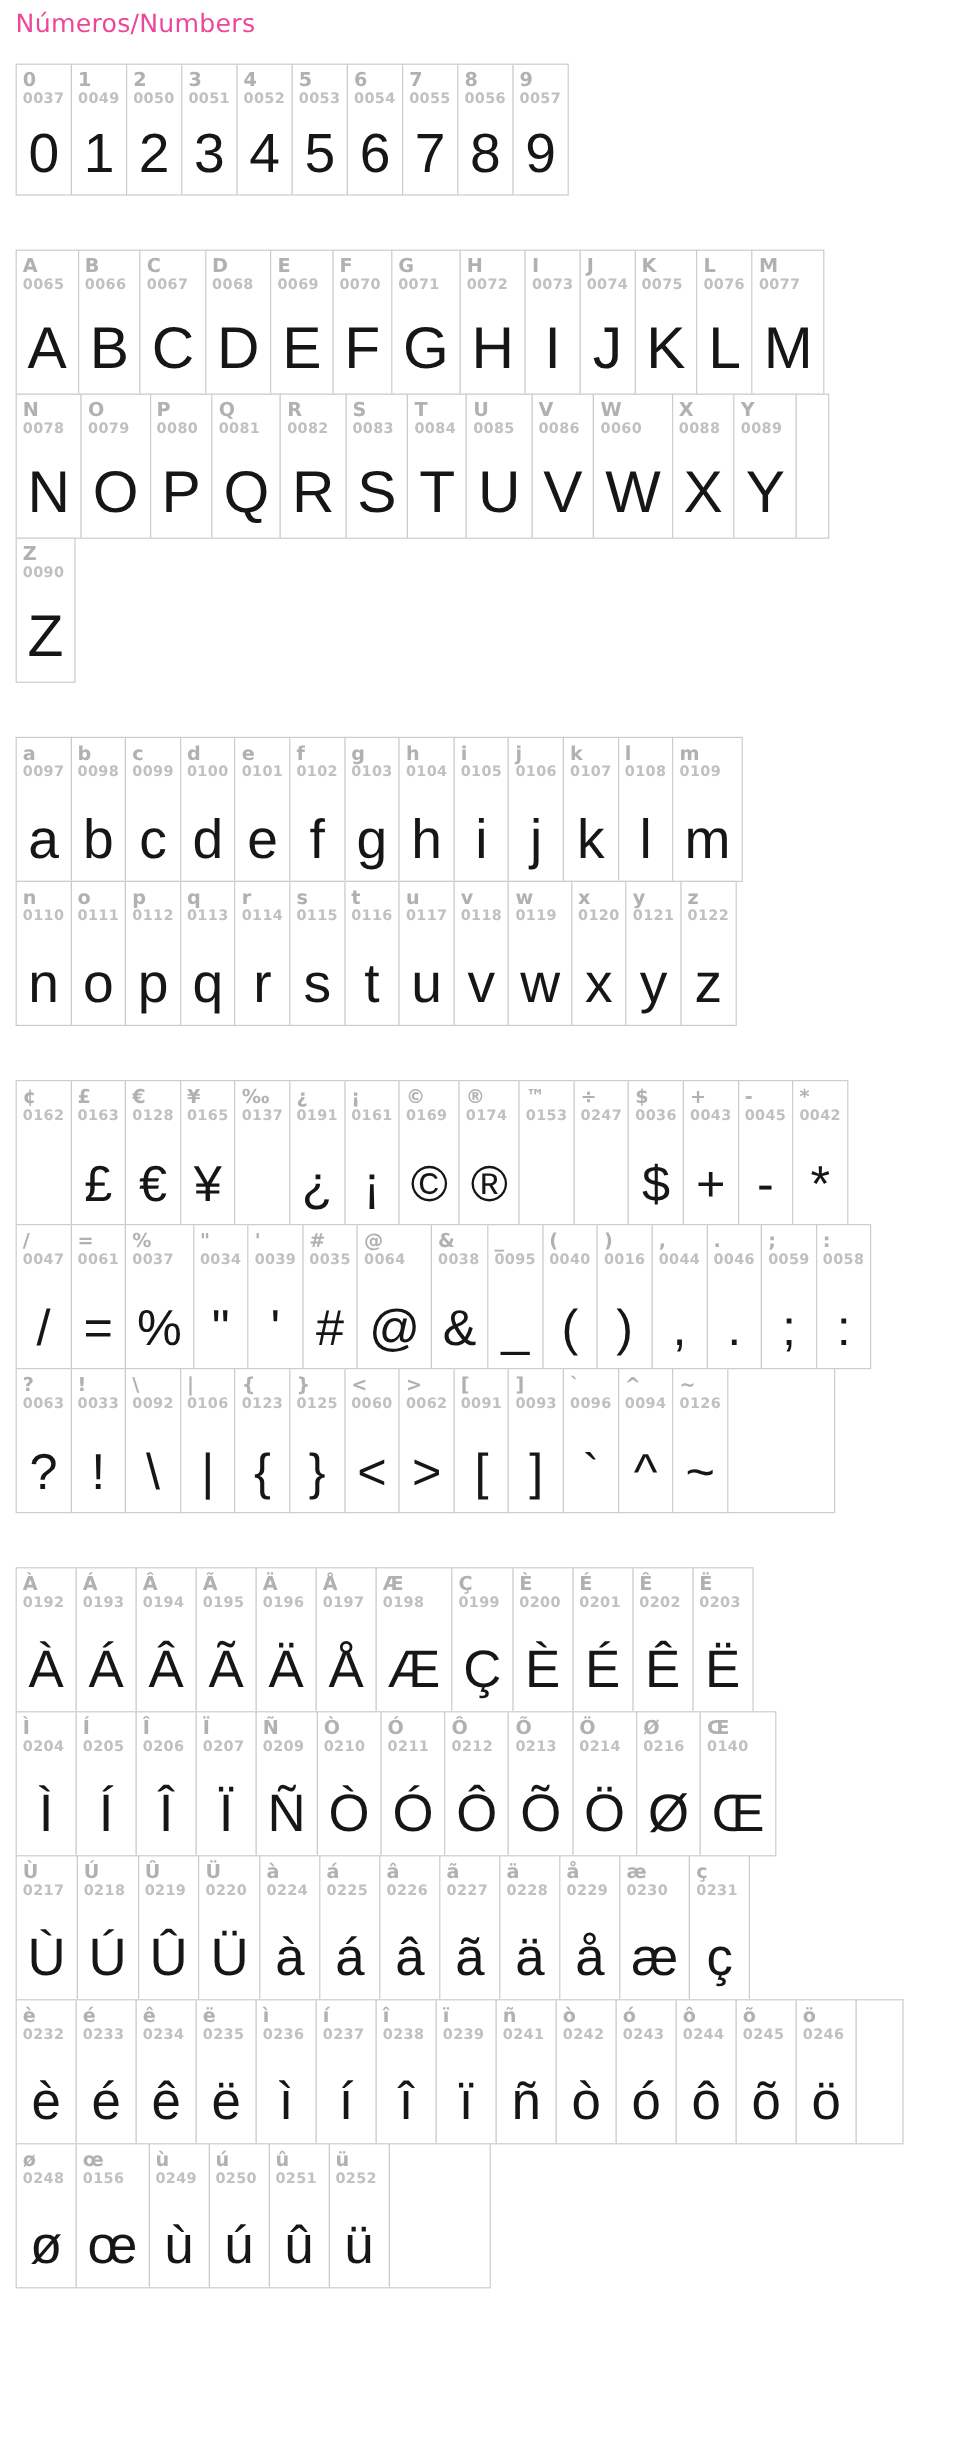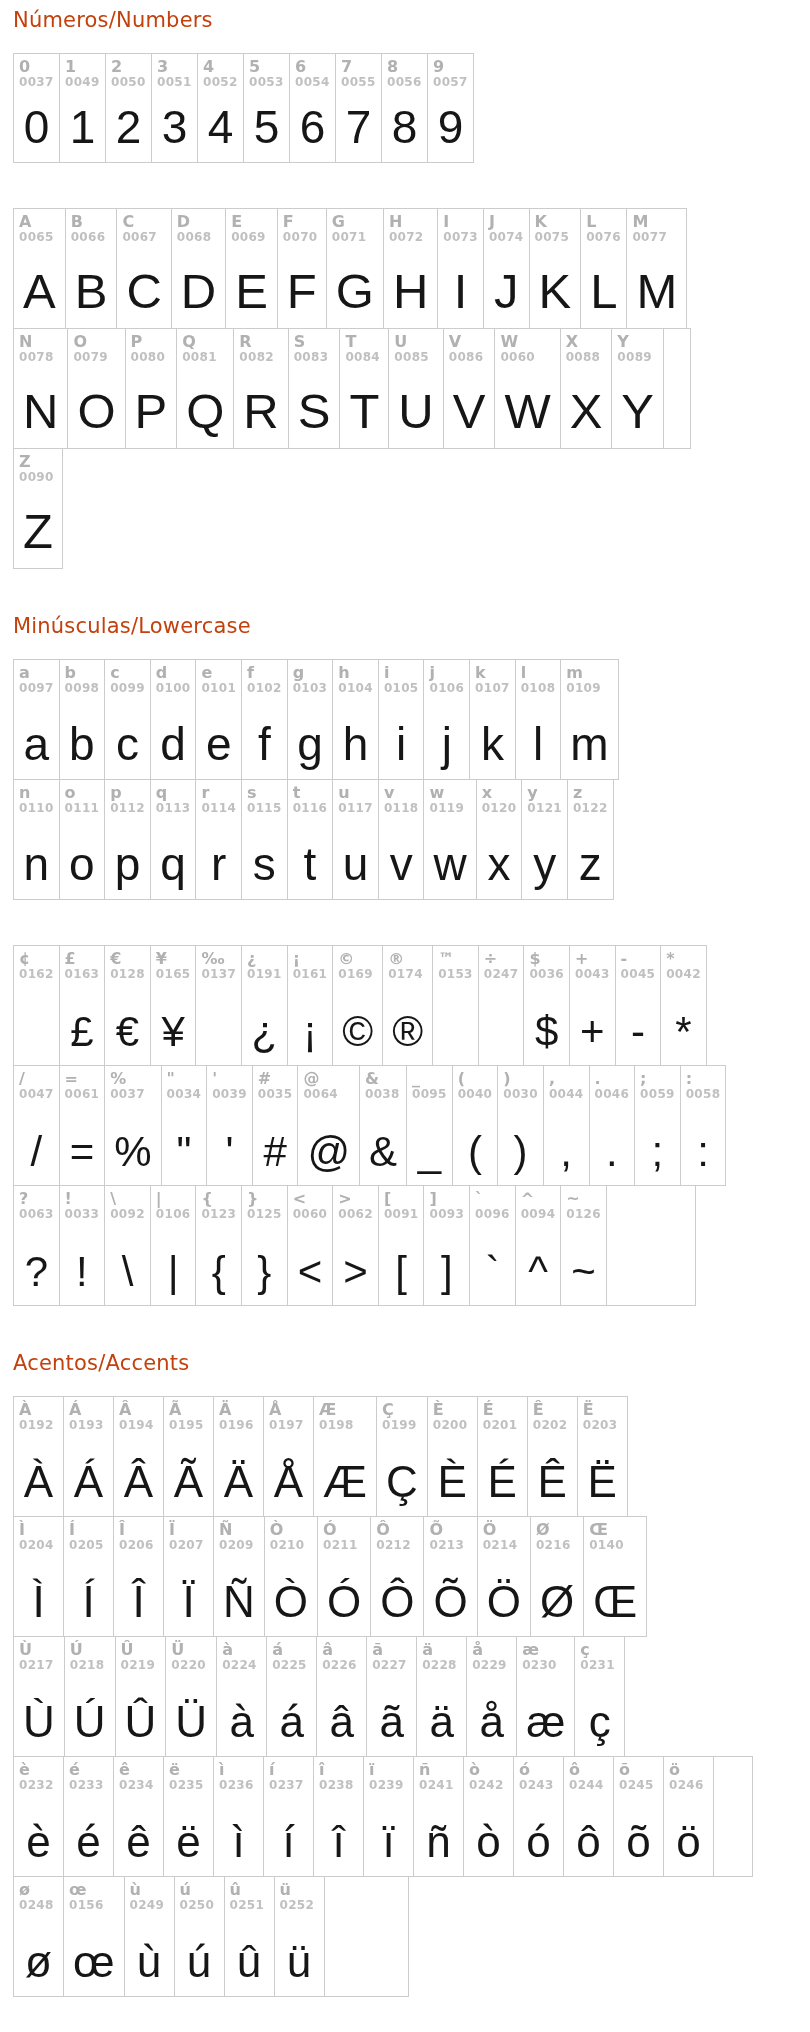--- a/index.html
+++ b/index.html
@@ -4,21 +4,21 @@
 <style>
   html,body{margin:0;padding:0;background:#ffffff;}
   body{
     width:810px;height:2032px;overflow:hidden;box-sizing:border-box;
     padding:8px 0 0 13px;
     font-family:"DejaVu Sans",sans-serif;
   }
   .glyph-section{margin:0 0 46px 0;}
   .glyph-section h2{
     font-family:"DejaVu Sans",sans-serif;
-    font-size:21px;font-weight:400;color:#c2410c;
+    font-size:21px;font-weight:400;color:#ec4899;
     margin:0 0 21px 0;letter-spacing:0.2px;
   }
   .char-table{font-size:0;}
   .char-row{display:flex;width:max-content;}
   .cell{
     display:inline-flex;flex-direction:column;box-sizing:border-box;
     border:1px solid #cccccc;margin:0 -1px -1px 0;
     background:#ffffff;vertical-align:top;
   }
   .mini{padding:4px 5px 0 5px;line-height:1.12;}
@@ -321,21 +321,20 @@
             <div class="mini">
               <span class="mini-char">Z</span>
               <span class="mini-code">0090</span>
             </div>
             <div class="glyph">Z</div>
           </div>
         </div>
       </div>
     </section>
     <section class="glyph-section">
-      <h2>Minúsculas/Lowercase</h2>
       <div class="char-table">
         <div class="char-row">
           <div class="cell lower">
             <div class="mini">
               <span class="mini-char">a</span>
               <span class="mini-code">0097</span>
             </div>
             <div class="glyph">a</div>
           </div>
           <div class="cell lower">
@@ -694,21 +693,21 @@
           <div class="cell symbols">
             <div class="mini">
               <span class="mini-char">(</span>
               <span class="mini-code">0040</span>
             </div>
             <div class="glyph">(</div>
           </div>
           <div class="cell symbols">
             <div class="mini">
               <span class="mini-char">)</span>
-              <span class="mini-code">0030</span>
+              <span class="mini-code">0016</span>
             </div>
             <div class="glyph">)</div>
           </div>
           <div class="cell symbols">
             <div class="mini">
               <span class="mini-char">,</span>
               <span class="mini-code">0044</span>
             </div>
             <div class="glyph">,</div>
           </div>
@@ -830,21 +829,20 @@
             <div class="mini">
               <span class="mini-char"></span>
               <span class="mini-code"></span>
             </div>
             <div class="glyph"></div>
           </div>
         </div>
       </div>
     </section>
     <section class="glyph-section">
-      <h2>Acentos/Accents</h2>
       <div class="char-table">
         <div class="char-row">
           <div class="cell accents">
             <div class="mini">
               <span class="mini-char">À</span>
               <span class="mini-code">0192</span>
             </div>
             <div class="glyph">À</div>
           </div>
           <div class="cell accents">

